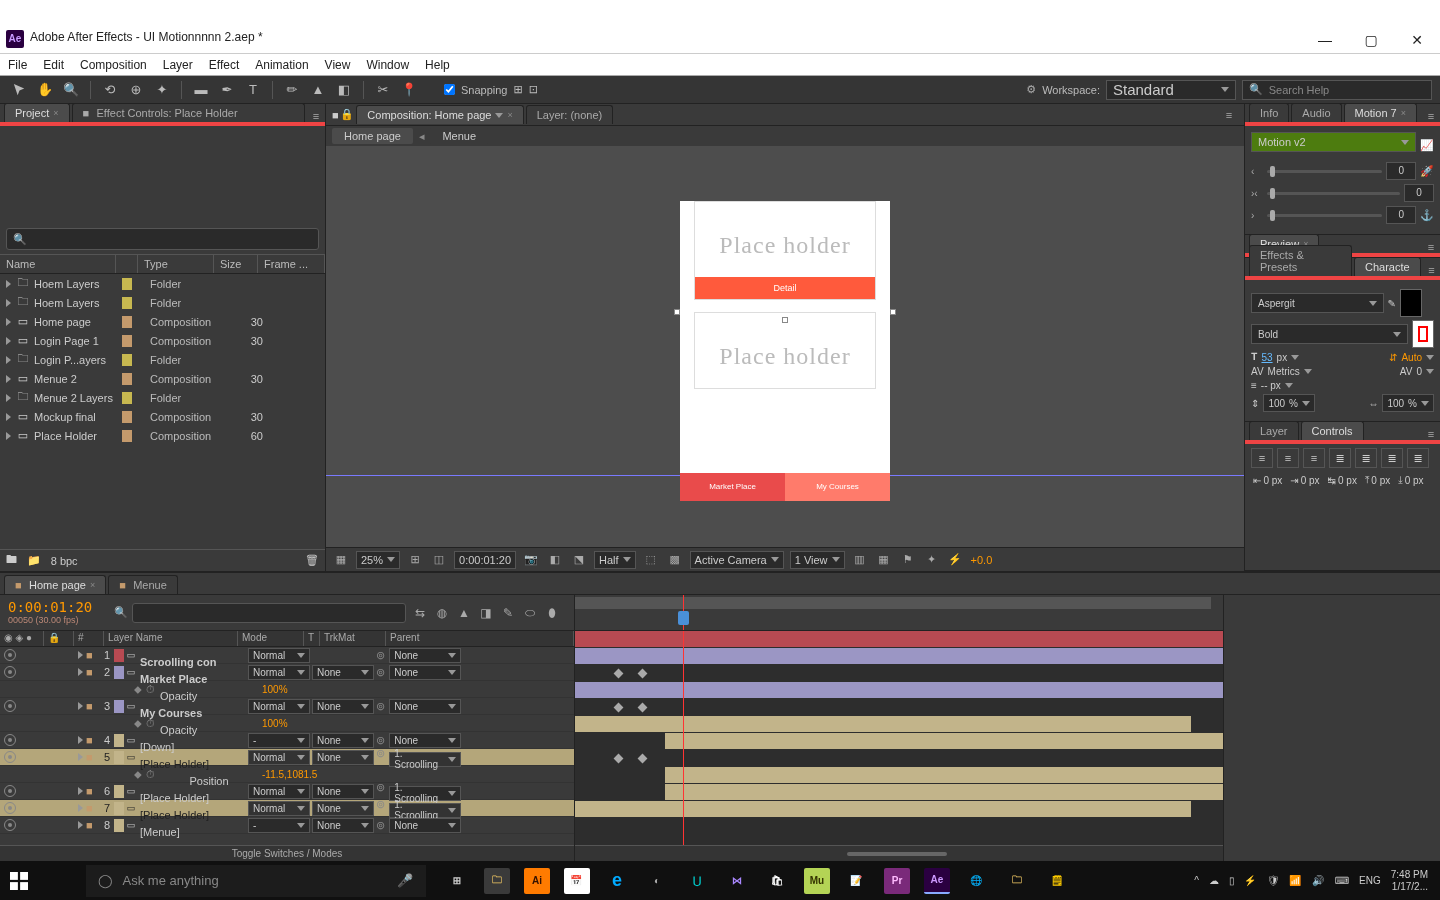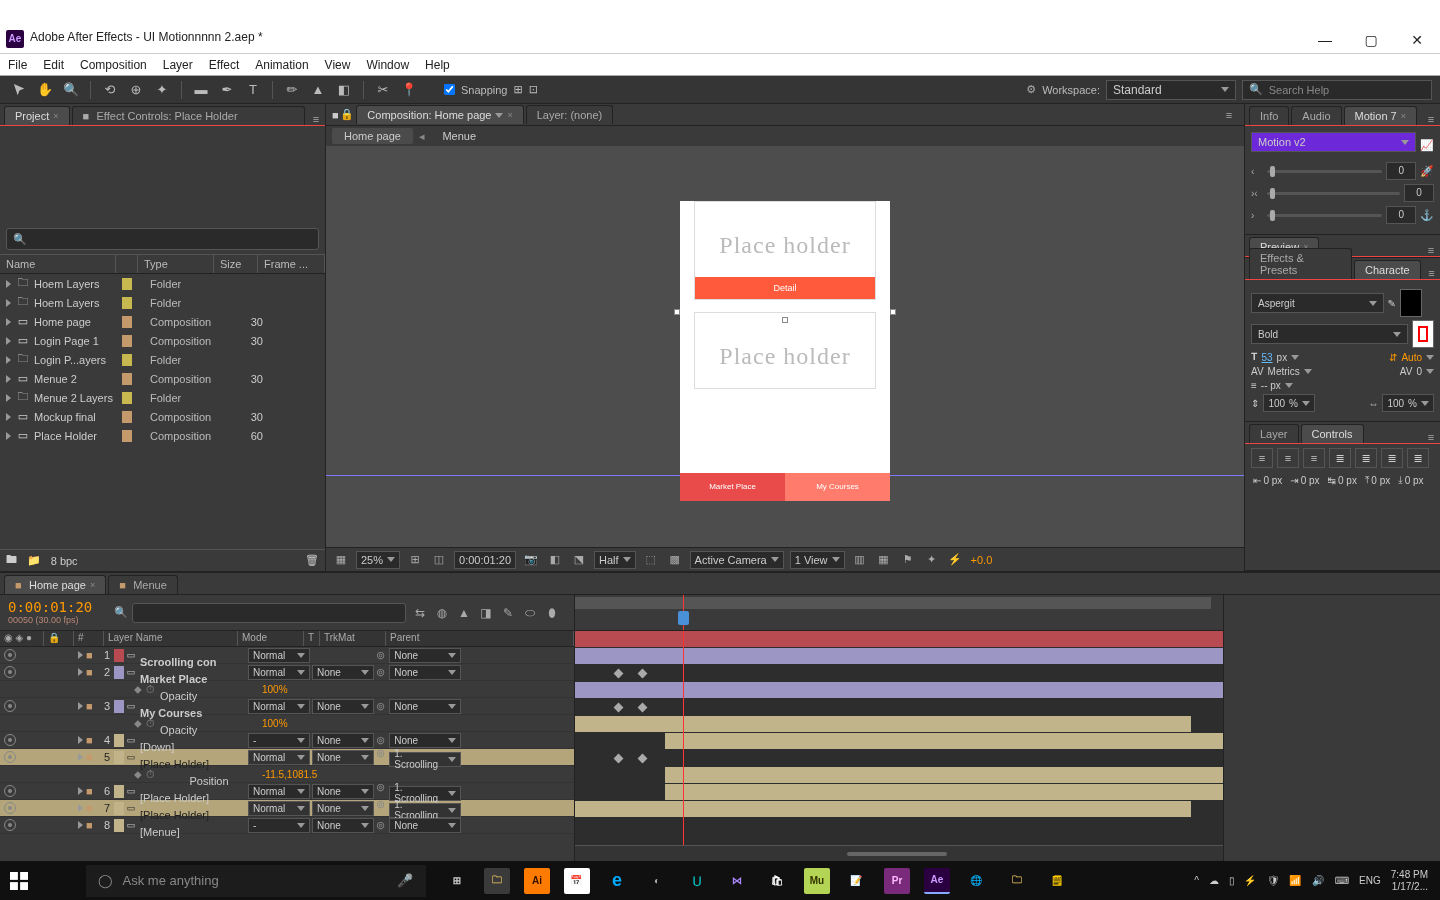--- a/index.html
+++ b/index.html
@@ -16,31 +16,31 @@
 .menu-bar span { cursor:default; }
 
 
 .toolbar { height:28px; background:#353535; border-bottom:1px solid #222; display:flex; align-items:center; padding:0 8px; gap:4px; }
 .toolbar .sep { width:1px; height:18px; background:#555; margin:0 4px; }
 .tool-btn { width:22px; height:22px; display:flex; align-items:center; justify-content:center; color:#bbb; font-size:13px; }
 .tool-btn svg { width:15px; height:15px; fill:#bbb; }
 .snapping { display:flex; align-items:center; gap:6px; color:#bbb; font-size:11px; margin-left:20px; }
 .snapping input { width:11px; height:11px; }
 .workspace-area { margin-left:auto; display:flex; align-items:center; gap:6px; }
-.workspace-sel { background:#2a2a2a; border:1px solid #555; height:20px; width:130px; padding:0 6px; display:flex; align-items:center; justify-content:space-between; font-size:12px; }
+.workspace-sel { background:#2a2a2a; border:1px solid #555; height:20px; width:130px; padding:0 6px; display:flex; align-items:center; justify-content:space-between; font-size:15px; }
 .search-help { width:190px; height:20px; background:#2a2a2a; border:1px solid #555; display:flex; align-items:center; padding:0 6px; color:#888; gap:6px; }
 
 
 .main { display:flex; height:calc(100% - 54px - 22px - 28px - 290px - 39px); }
 .left-col { width:326px; background:#3a3a3a; display:flex; flex-direction:column; border-right:1px solid #222; }
 .center-col { flex:1; background:#4d4d4d; display:flex; flex-direction:column; }
 .right-col { width:196px; background:#3a3a3a; display:flex; flex-direction:column; border-left:1px solid #222; }
 
 
-.panel-tabs { height:22px; background:#3a3a3a; display:flex; align-items:flex-end; border-bottom:1px solid #ef4444; padding-left:4px; gap:2px; }
+.panel-tabs { height:22px; background:#3a3a3a; display:flex; align-items:flex-end; border-bottom:4px solid #ef4444; padding-left:4px; gap:2px; }
 .panel-tab { padding:3px 10px; font-size:11px; background:#3a3a3a; color:#aaa; border:1px solid #222; border-bottom:none; border-radius:3px 3px 0 0; display:flex; align-items:center; gap:4px; }
 .panel-tab.active { background:#4b4b4b; color:#ddd; }
 .panel-tab .x { font-size:9px; color:#888; }
 .panel-menu { margin-left:auto; width:18px; text-align:center; color:#aaa; font-size:11px; }
 
 
 .project-body { flex:1; display:flex; flex-direction:column; background:#3a3a3a; overflow:hidden; }
 .proj-preview { height:100px; }
 .proj-search { height:22px; margin:2px 6px 4px; background:#2a2a2a; border:1px solid #555; border-radius:3px; display:flex; align-items:center; padding:0 6px; color:#888; }
 .proj-headers { height:20px; background:#3a3a3a; display:flex; border-top:1px solid #555; border-bottom:1px solid #222; font-size:11px; color:#bbb; }
@@ -71,21 +71,21 @@
 .bottom-tabs div { flex:1; text-align:center; color:#fff; font-size:8px; line-height:28px; }
 .bottom-tabs div.sel { background:#ff7b6b; }
 .guide-h { position:absolute; left:0; right:0; height:1px; background:#7a7aff; }
 .viewer-footer { height:24px; background:#3a3a3a; border-top:1px solid #222; display:flex; align-items:center; padding:0 6px; gap:6px; font-size:11px; }
 .vf-sel { background:#2a2a2a; border:1px solid #555; height:18px; padding:0 4px; display:flex; align-items:center; gap:4px; }
 .vf-ico { width:18px; height:18px; display:flex; align-items:center; justify-content:center; color:#aaa; }
 
 
 .r-panel { border-bottom:1px solid #222; }
 .r-body { padding:6px; font-size:11px; }
-.motion-sel { background:#6d28d9; border:1px solid #555; height:20px; padding:0 6px; display:flex; align-items:center; justify-content:space-between; margin-bottom:6px; }
+.motion-sel { background:#4d7c0f; border:1px solid #555; height:20px; padding:0 6px; display:flex; align-items:center; justify-content:space-between; margin-bottom:6px; }
 .slider-row { display:flex; align-items:center; gap:4px; margin:4px 0; }
 .slider-row .lbl { width:12px; font-size:10px; color:#aaa; }
 .slider-track { flex:1; height:3px; background:#555; position:relative; border-radius:2px; }
 .slider-track .thumb { position:absolute; left:3px; top:-4px; width:5px; height:11px; background:#aaa; border-radius:2px; }
 .num-box { width:30px; height:18px; background:#2a2a2a; border:1px solid #555; text-align:center; line-height:16px; font-size:10px; }
 .char-row { display:flex; align-items:center; gap:4px; margin:3px 0; font-size:10px; }
 .char-sel { background:#2a2a2a; border:1px solid #555; height:20px; flex:1; padding:0 6px; display:flex; align-items:center; justify-content:space-between; }
 .pct-box { background:#2a2a2a; border:1px solid #555; height:18px; padding:0 4px; display:flex; align-items:center; gap:4px; }
 .swatch-fill { width:22px; height:28px; background:#000; border:1px solid #666; }
 .swatch-stroke { width:22px; height:28px; background:#fff; border:1px solid #666; position:relative; }
@@ -863,20 +863,21 @@
                 <span>None</span>
                 <span class="tri"></span>
               </div>
             </div>
     <div class="parent"><span style="color:#888;margin-right:4px;">⊚</span><div class="dd" style="display:inline-flex;width:72px;">
                 <span>None</span>
                 <span class="tri"></span>
               </div></div>
           </div>
         </div>
+      <div class="toggle-bar">Toggle Switches / Modes</div>
     </div>
     <div class="tl-right">
       <div class="ruler">
         <div class="work-area"></div>
         <div class="playhead"></div>
       </div>
       <div class="track-area" id="tracks">
         <div class="playhead-line"></div>
       <div class="bar" style="top: 0px; background: rgb(184, 74, 82); width: 100%; left: 0px;"></div>
           <div class="bar" style="top: 17px; background: rgb(155, 150, 196); width: 100%; left: 0px;"></div>

